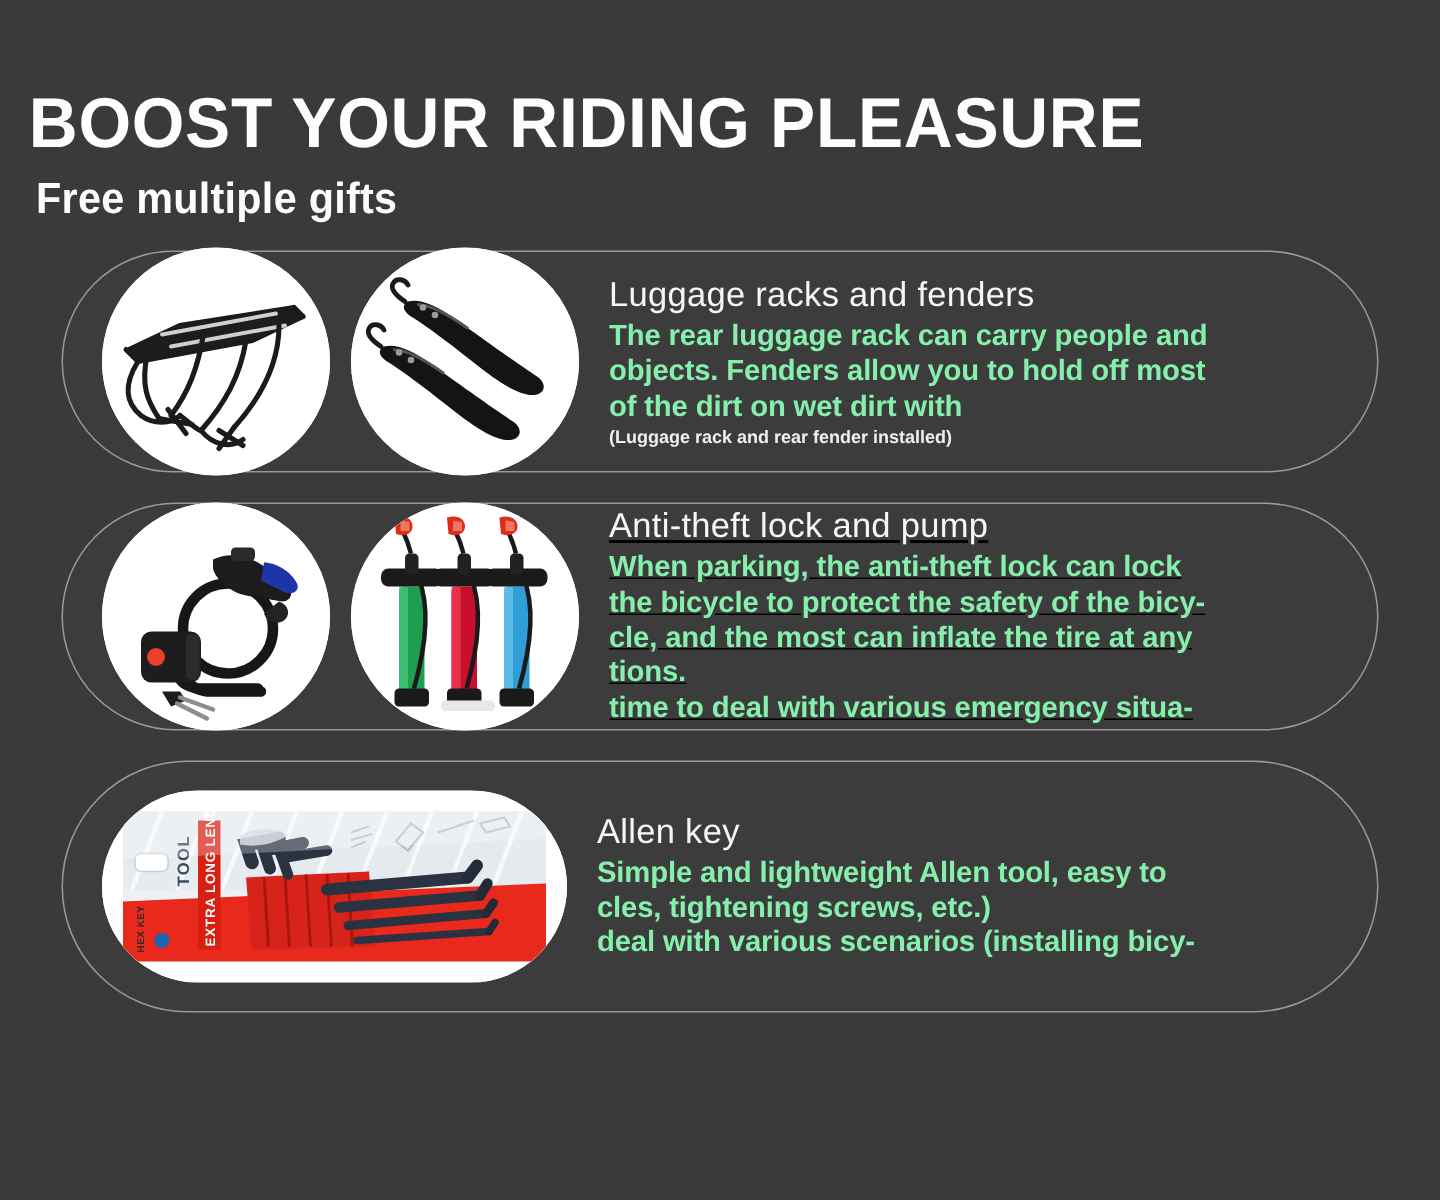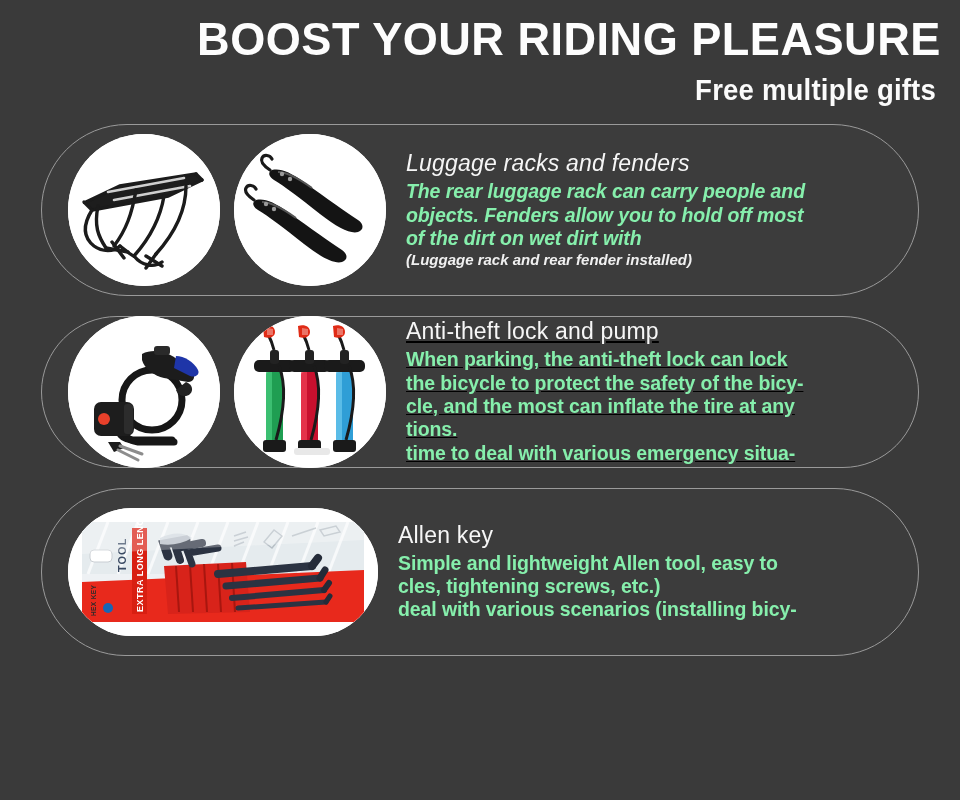--- a/index.html
+++ b/index.html
@@ -5,21 +5,21 @@
   * { margin:0; padding:0; box-sizing:border-box; }
   html,body{
     width:960px; height:800px; overflow:hidden;
     background:#3a3a3a;
     font-family:"Liberation Sans", sans-serif;
     -webkit-font-smoothing:antialiased;
   }
   .page{ position:relative; width:960px; height:800px; background:#3a3a3a; }
 
   
-  .header{ padding-top:14px; text-align:right; }
+  .header{ padding-top:24px; text-align:left;margin-top:33px; }
   .title{
     font-size:47px; font-weight:700; color:#fdfdfd;
     letter-spacing:.5px; line-height:1.08;
     transform:scaleX(.96); transform-origin:center;
     white-space:nowrap;
   }
   .subtitle{
     font-size:29px; font-weight:700; color:#fbfbfb;
     margin-top:9px; letter-spacing:.2px;
     transform:scaleX(.95); transform-origin:center;
@@ -30,21 +30,21 @@
   .card{
     position:relative;
     margin:0 auto 20px auto;
     width:878px;
     border:1px solid #9a9a9a;
     border-radius:95px;
     display:flex;
     align-items:center;
     background:#3c3c3c;
   }
-  .card-1{ height:172px;font-style:italic; }
+  .card-1{ height:148px; }
   .card-2{ height:152px;text-decoration:underline; }
   .card-3{ height:168px; }
 
   .media{
     flex:0 0 auto;
     display:flex; align-items:center;
     padding-left:26px;
   }
   .circle{
     width:152px; height:152px; border-radius:50%;
@@ -67,21 +67,21 @@
   }
   .card-title{
     font-size:23px; font-weight:400; color:#f6f6f6;
     letter-spacing:.2px; margin-bottom:3px;
   }
   .card-desc{
     font-size:19.5px; font-weight:700; color:#86efac;
     line-height:1.2; letter-spacing:-.1px;
   }
   .card-note{
-    font-size:15px; font-weight:700; color:#f0f0f0;
+    font-size:12px; font-weight:700; color:#f0f0f0;
     line-height:1.2; margin-top:1px;
   }
   .card-desc span{ display:block; }
 
   
   .art{ position:absolute; inset:0; width:100%; height:100%; display:block; }
 </style>
 </head>
 <body>
 

